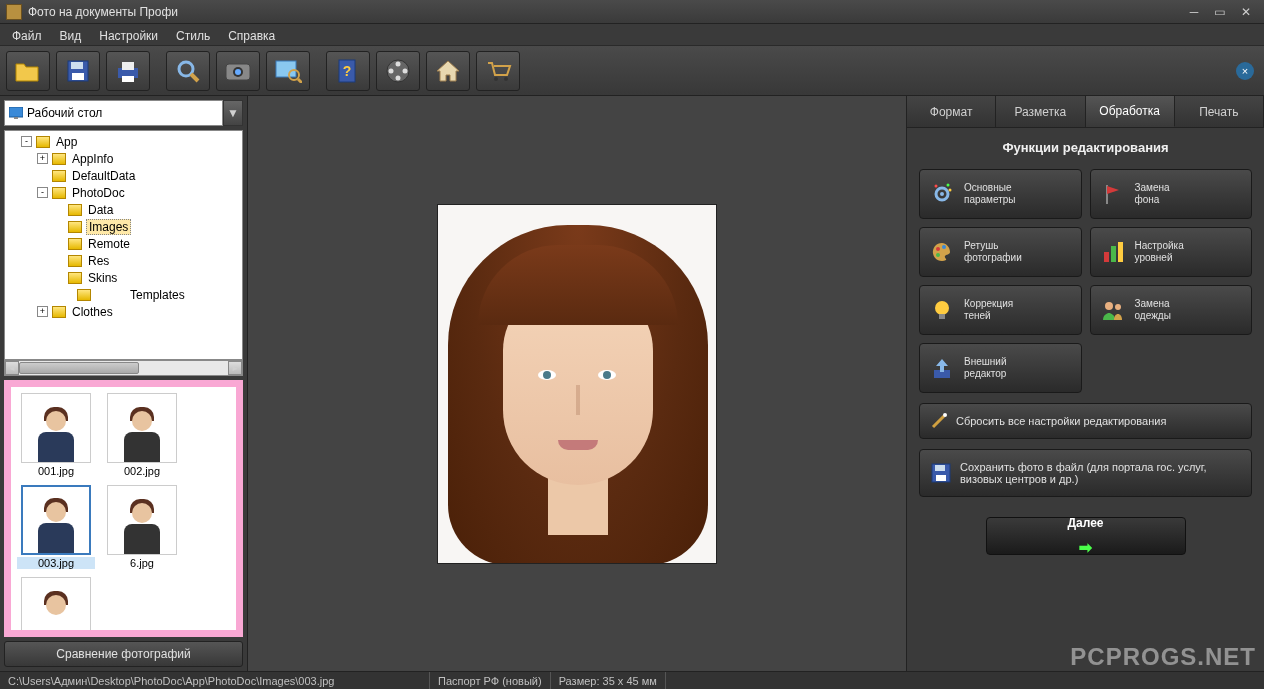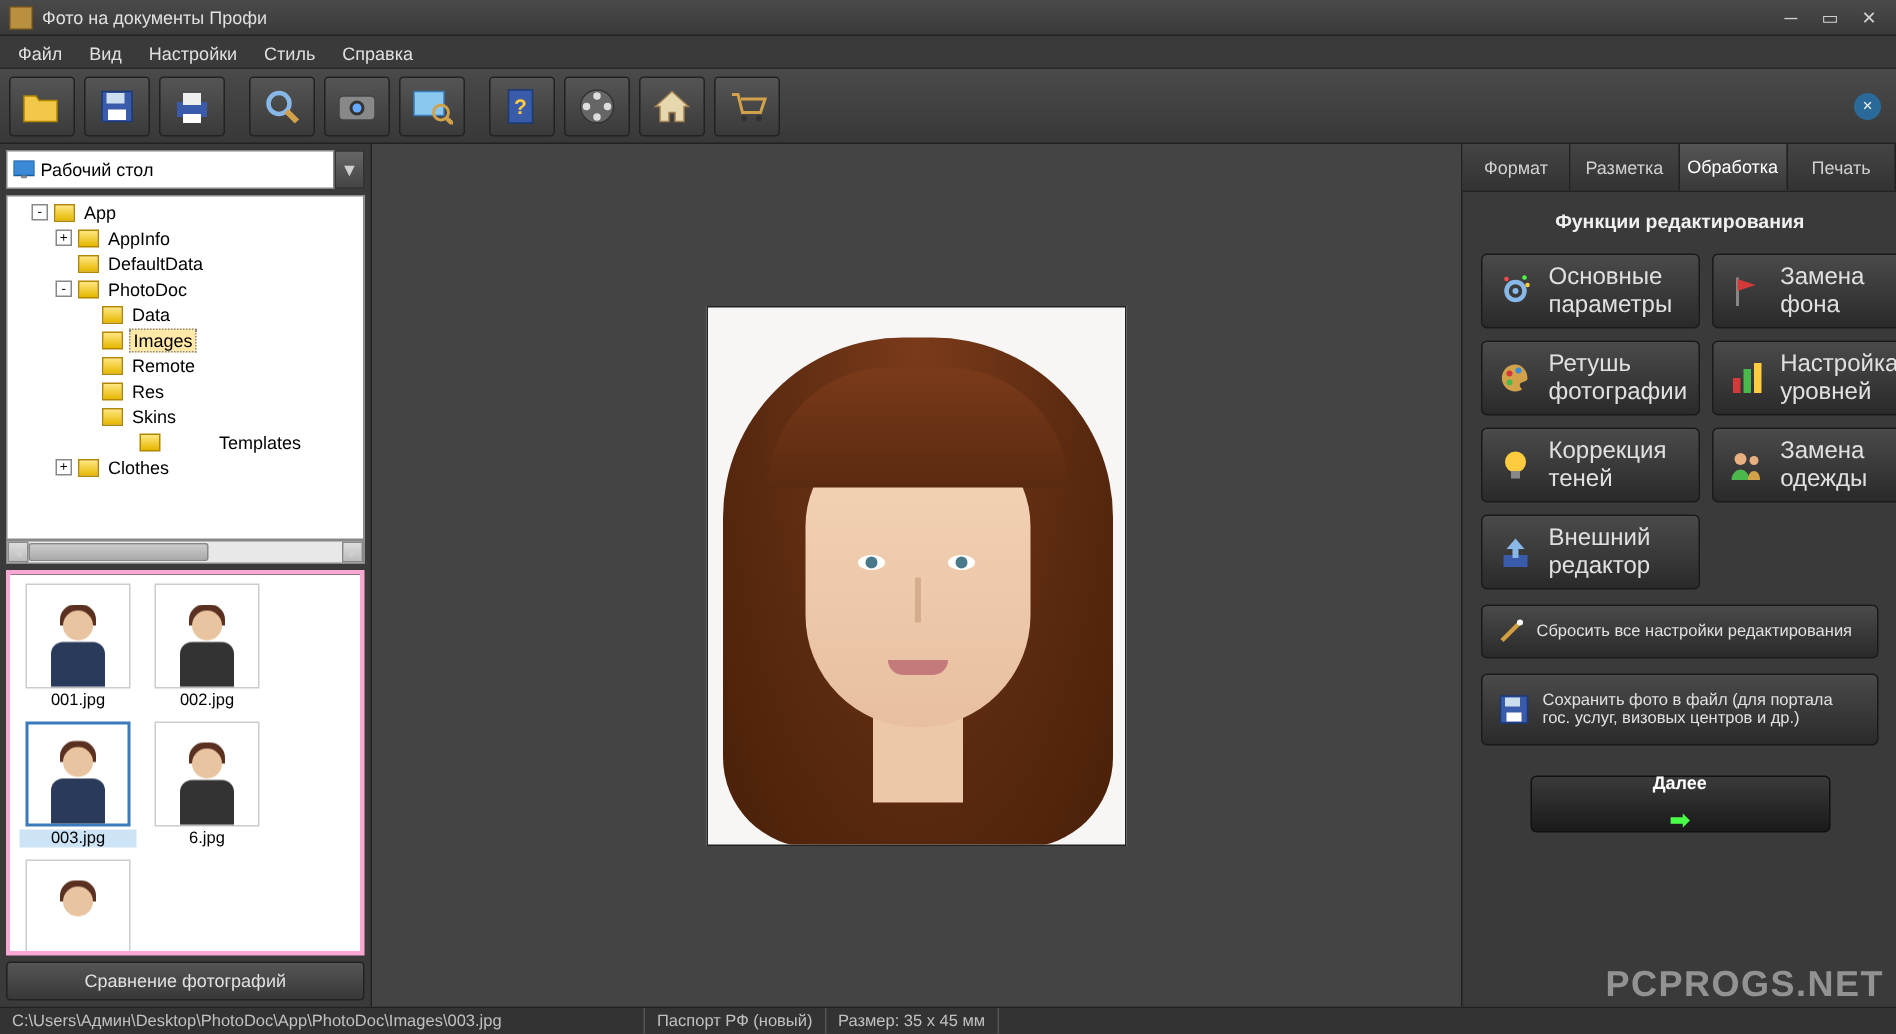--- a/index.html
+++ b/index.html
@@ -32,21 +32,21 @@
 .tree-spacer { width: 15px; display: inline-block; }
 .folder-icon { width: 14px; height: 12px; background: linear-gradient(#ffe680,#e6b800); border: 1px solid #b38600; margin-right: 4px; }
 .tree-label { padding: 0 2px; }
 .tree-label.selected { background: #ffe9a8; border: 1px dotted #888; }
 
 .hscroll { height: 16px; background: #e8e8e8; margin: 0 4px 4px 4px; border: 1px solid #888; position: relative; }
 .hscroll .thumb { position: absolute; left: 14px; top: 1px; height: 12px; width: 120px; background: linear-gradient(#ccc,#aaa); border: 1px solid #888; border-radius: 2px; }
 .hscroll .arr { position: absolute; top: 0; width: 14px; height: 14px; background: linear-gradient(#ddd,#bbb); border: 1px solid #888; display: flex; align-items: center; justify-content: center; font-size: 8px; }
 .hscroll .arr.l { left: 0; } .hscroll .arr.r { right: 0; }
 
-.thumbs { flex: 1; background: #fff; margin: 0 4px 4px 4px; border: 3px solid #f9a8d4; padding: 6px; display: flex; flex-wrap: wrap; gap: 8px; align-content: flex-start; overflow: auto; }
+.thumbs { flex: 1; background: #fff; margin: 0 4px 4px 4px; border: 7px solid #f9a8d4; padding: 6px; display: flex; flex-wrap: wrap; gap: 8px; align-content: flex-start; overflow: auto; }
 .thumb-item { width: 78px; text-align: center; cursor: pointer; }
 .thumb-img { width: 70px; height: 70px; background: #fff; border: 1px solid #ccc; margin: 0 auto 2px auto; display: flex; align-items: flex-end; justify-content: center; overflow: hidden; }
 .thumb-item.selected .thumb-img { border: 2px solid #3a7abd; }
 .thumb-label { font-size: 11px; color: #000; }
 .thumb-item.selected .thumb-label { background: #cde4f7; }
 .person-shape { width: 40px; height: 55px; position: relative; }
 .person-shape .head { width: 20px; height: 20px; border-radius: 50%; background: #e8c4a0; position: absolute; top: 4px; left: 10px; }
 .person-shape .body { width: 36px; height: 30px; background: #333; position: absolute; bottom: 0; left: 2px; border-radius: 8px 8px 0 0; }
 .person-shape.f .body { background: #2a3a5a; }
 .person-shape .hair { width: 24px; height: 14px; background: #5a3020; position: absolute; top: 0; left: 8px; border-radius: 10px 10px 0 0; }
@@ -60,31 +60,31 @@
 .photo .hair-back { position: absolute; width: 260px; height: 340px; left: 10px; top: 20px; background: radial-gradient(ellipse at center top, #7a3a1a 0%, #5a2a10 60%, #4a2008 100%); border-radius: 120px 120px 60px 60px; }
 .photo .face { position: absolute; width: 150px; height: 200px; left: 65px; top: 80px; background: linear-gradient(#f4d4b8,#e8bfa0); border-radius: 70px 70px 80px 80px; }
 .photo .eye { position: absolute; width: 18px; height: 10px; background: #fff; border-radius: 50%; top: 165px; }
 .photo .eye::after { content: ''; position: absolute; width: 8px; height: 8px; background: #4a7a8a; border-radius: 50%; left: 5px; top: 1px; }
 .photo .eye.l { left: 100px; } .photo .eye.r { left: 160px; }
 .photo .nose { position: absolute; width: 4px; height: 30px; background: rgba(180,130,100,.4); left: 138px; top: 180px; }
 .photo .mouth { position: absolute; width: 40px; height: 10px; background: #c47a7a; border-radius: 0 0 20px 20px; left: 120px; top: 235px; }
 .photo .neck { position: absolute; width: 60px; height: 60px; background: #ecc8a8; left: 110px; top: 270px; }
 .photo .hair-front { position: absolute; width: 200px; height: 80px; left: 40px; top: 40px; background: linear-gradient(#7a3a1a,#5a2a10); border-radius: 100px 100px 0 0; }
 
-.rightpanel { width: 290px; background: #3a3a3a; border-left: 1px solid #222; display: flex; flex-direction: column; }
+.rightpanel { width: 358px; background: #3a3a3a; border-left: 1px solid #222; display: flex; flex-direction: column; }
 .tabs { display: flex; height: 32px; border-bottom: 1px solid #222; background: #333; }
 .tab { flex: 1; display: flex; align-items: center; justify-content: center; border-right: 1px solid #222; cursor: pointer; color: #d0d0d0; background: linear-gradient(#444,#333); }
 .tab.active { background: linear-gradient(#555,#3a3a3a); border-bottom: 1px solid #3a3a3a; color: #fff; }
 
 .panel-body { flex: 1; padding: 12px; overflow: auto; }
 .panel-title { text-align: center; font-weight: bold; color: #f0f0f0; margin-bottom: 14px; font-size: 13px; }
 .edit-grid { display: grid; grid-template-columns: 1fr 1fr; gap: 8px; margin-bottom: 10px; }
 .edit-btn { height: 50px; background: linear-gradient(#4a4a4a,#2a2a2a); border: 1px solid #1a1a1a; border-radius: 4px; display: flex; align-items: center; padding: 0 8px; gap: 8px; cursor: pointer; color: #e0e0e0; }
 .edit-icon { width: 28px; height: 28px; flex-shrink: 0; display: flex; align-items: center; justify-content: center; font-size: 18px; }
-.edit-text { font-size: 16px; line-height: 1.2; }
+.edit-text { font-size: 10px; line-height: 1.2; }
 
 .long-btn { height: 36px; background: linear-gradient(#4a4a4a,#2a2a2a); border: 1px solid #1a1a1a; border-radius: 4px; display: flex; align-items: center; padding: 0 10px; gap: 8px; cursor: pointer; color: #e0e0e0; margin-bottom: 10px; font-size: 11px; }
 .long-btn.tall { height: 48px; }
 
 .next-btn { height: 38px; width: 200px; margin: 20px auto 0 auto; background: linear-gradient(#3a3a3a,#1a1a1a); border: 1px solid #111; border-radius: 4px; display: flex; align-items: center; justify-content: center; gap: 8px; cursor: pointer; color: #fff; font-weight: bold; flex-direction: column; }
 .next-arrow { color: #4aff4a; font-size: 16px; }
 
 .statusbar { height: 18px; background: #333; border-top: 1px solid #222; display: flex; align-items: center; font-size: 11px; color: #c0c0c0; }
 .status-cell { padding: 0 8px; border-right: 1px solid #555; height: 100%; display: flex; align-items: center; }
 .status-cell.path { width: 430px; }
@@ -257,21 +257,21 @@
         <div class="tree-row" style="padding-left: 48px;">
           <span class="tree-spacer"></span>
           <span class="folder-icon"></span>
           <span class="tree-label">Res</span>
         </div>
         <div class="tree-row" style="padding-left: 48px;">
           <span class="tree-spacer"></span>
           <span class="folder-icon"></span>
           <span class="tree-label">Skins</span>
         </div>
-        <div class="tree-row" style="padding-left: 40px; gap: 33px;">
+        <div class="tree-row" style="padding-left: 24px; gap: 33px;">
           <span class="tree-spacer"></span>
           <span class="folder-icon"></span>
           <span class="tree-label">Templates</span>
         </div>
         <div class="tree-row" style="padding-left: 32px;">
           <span class="tree-toggle">+</span>
           <span class="folder-icon"></span>
           <span class="tree-label">Clothes</span>
         </div>
       </div>

